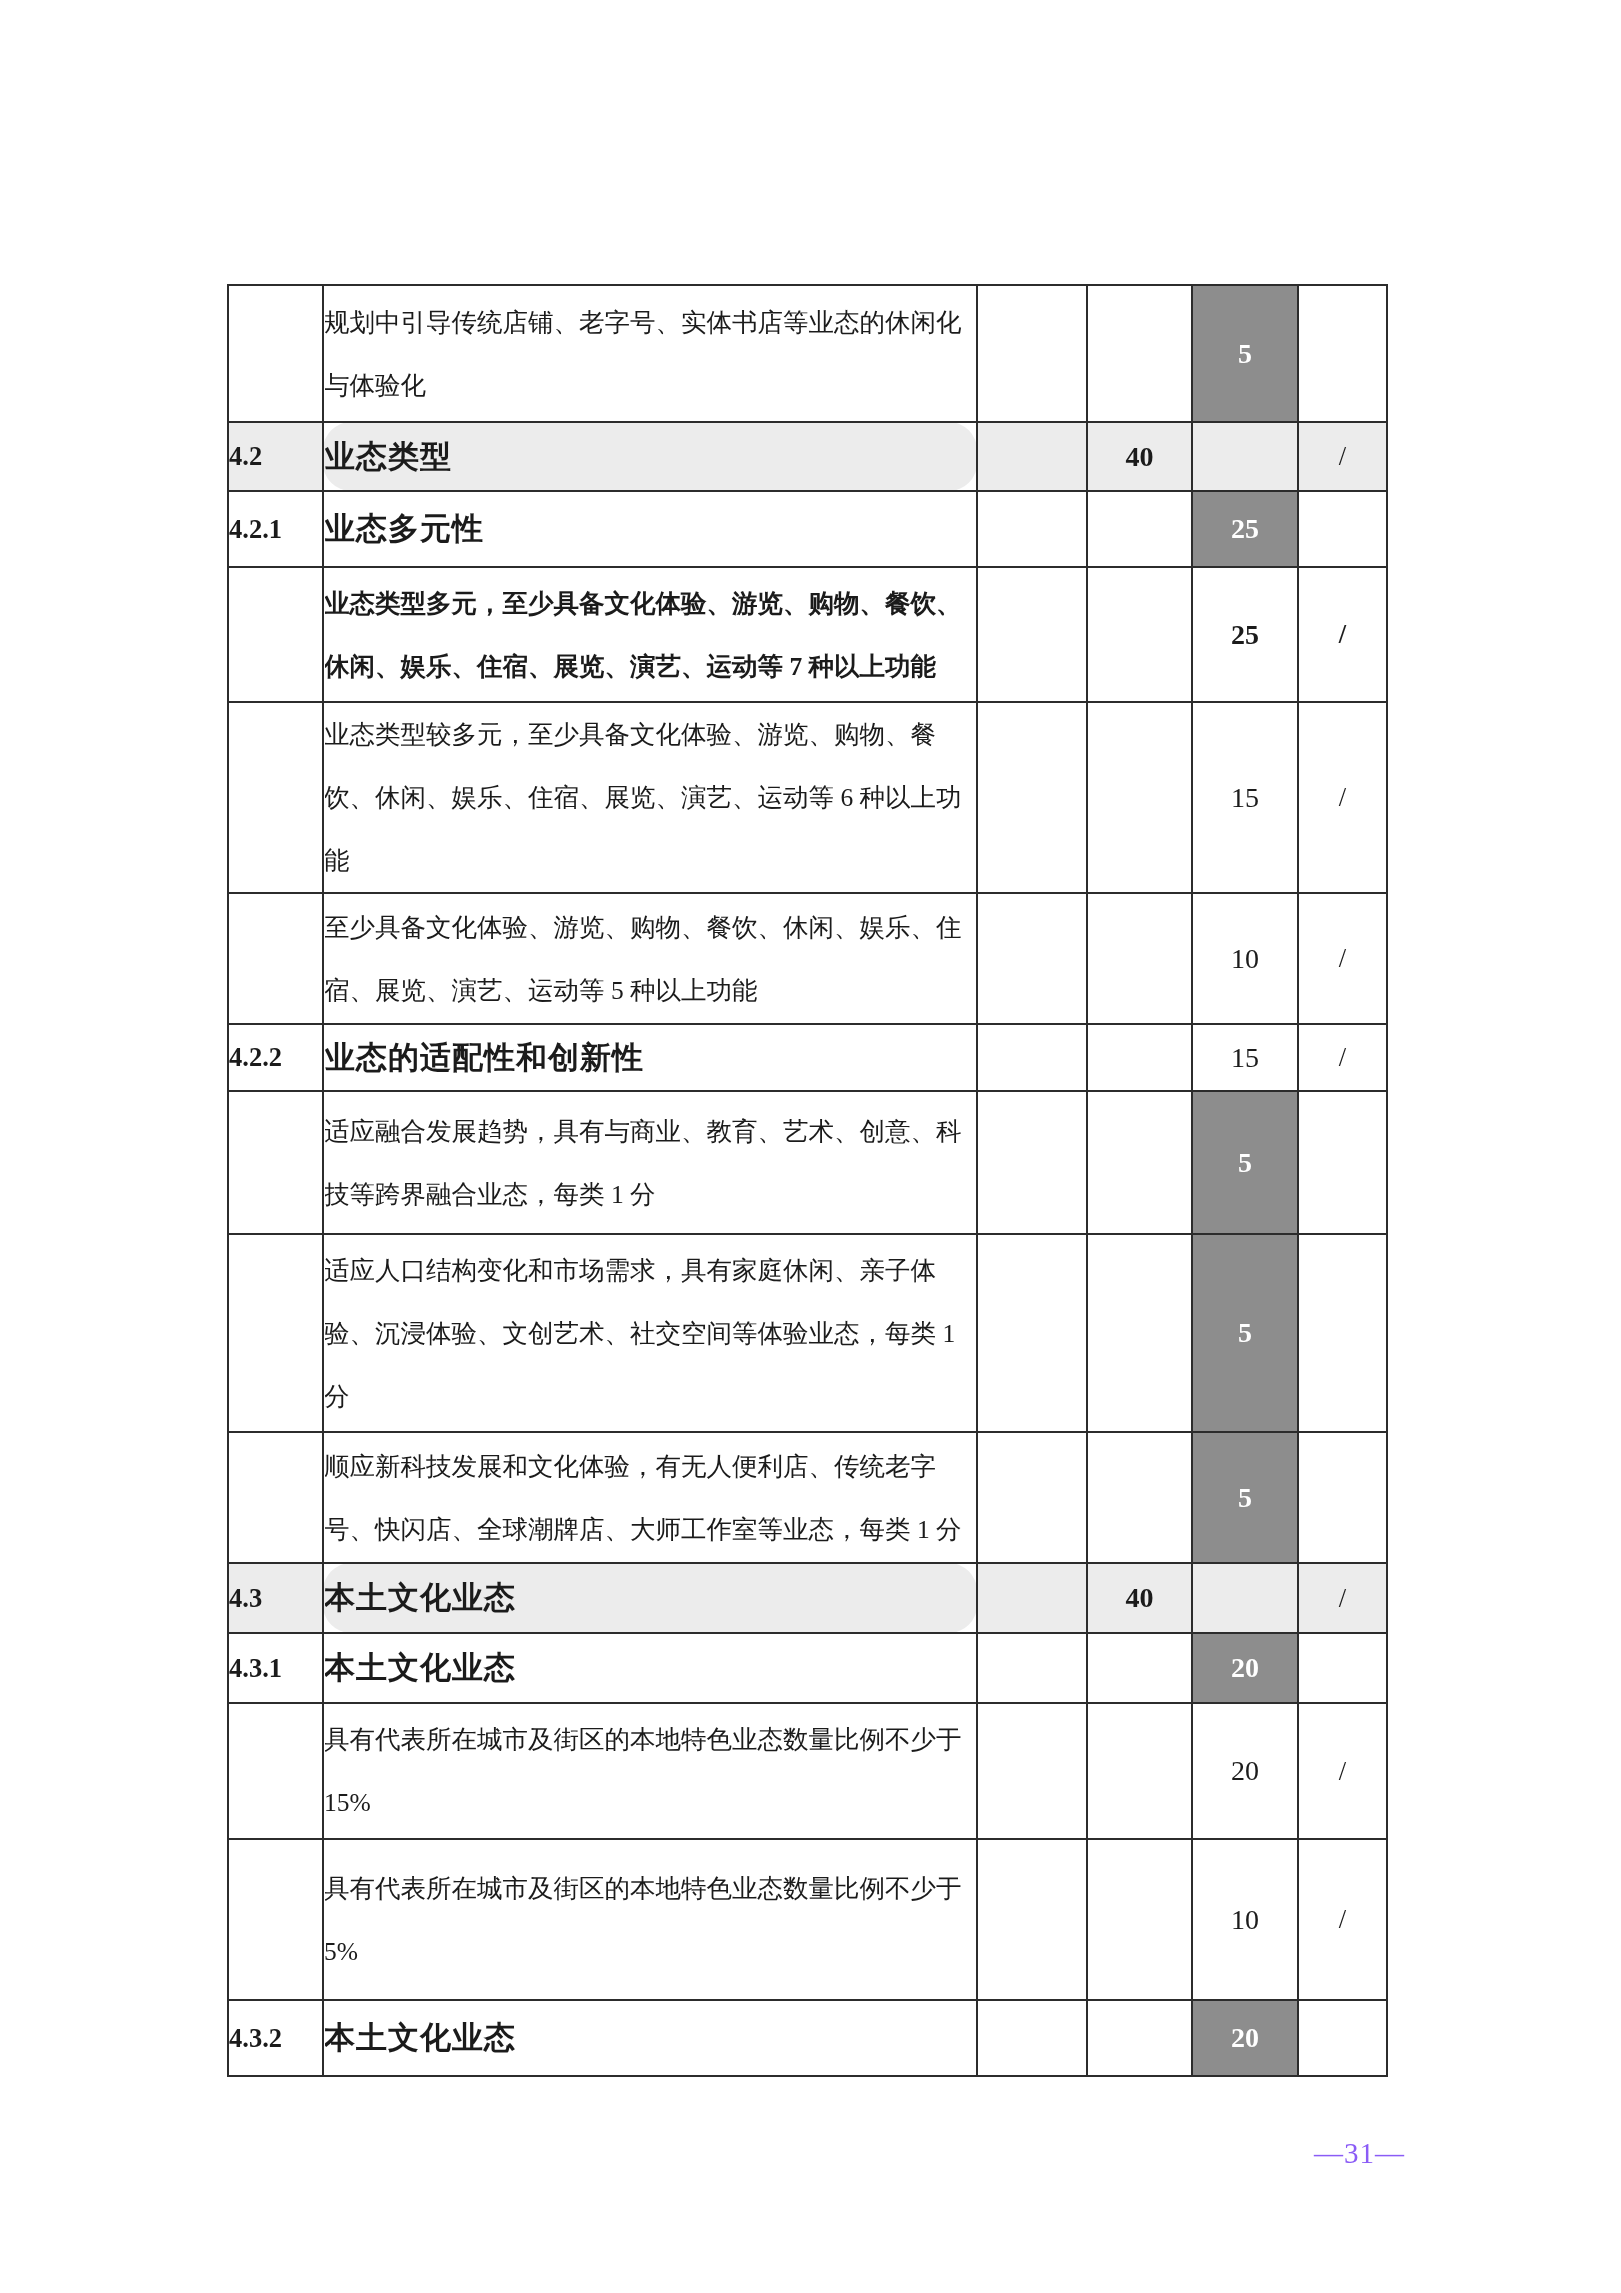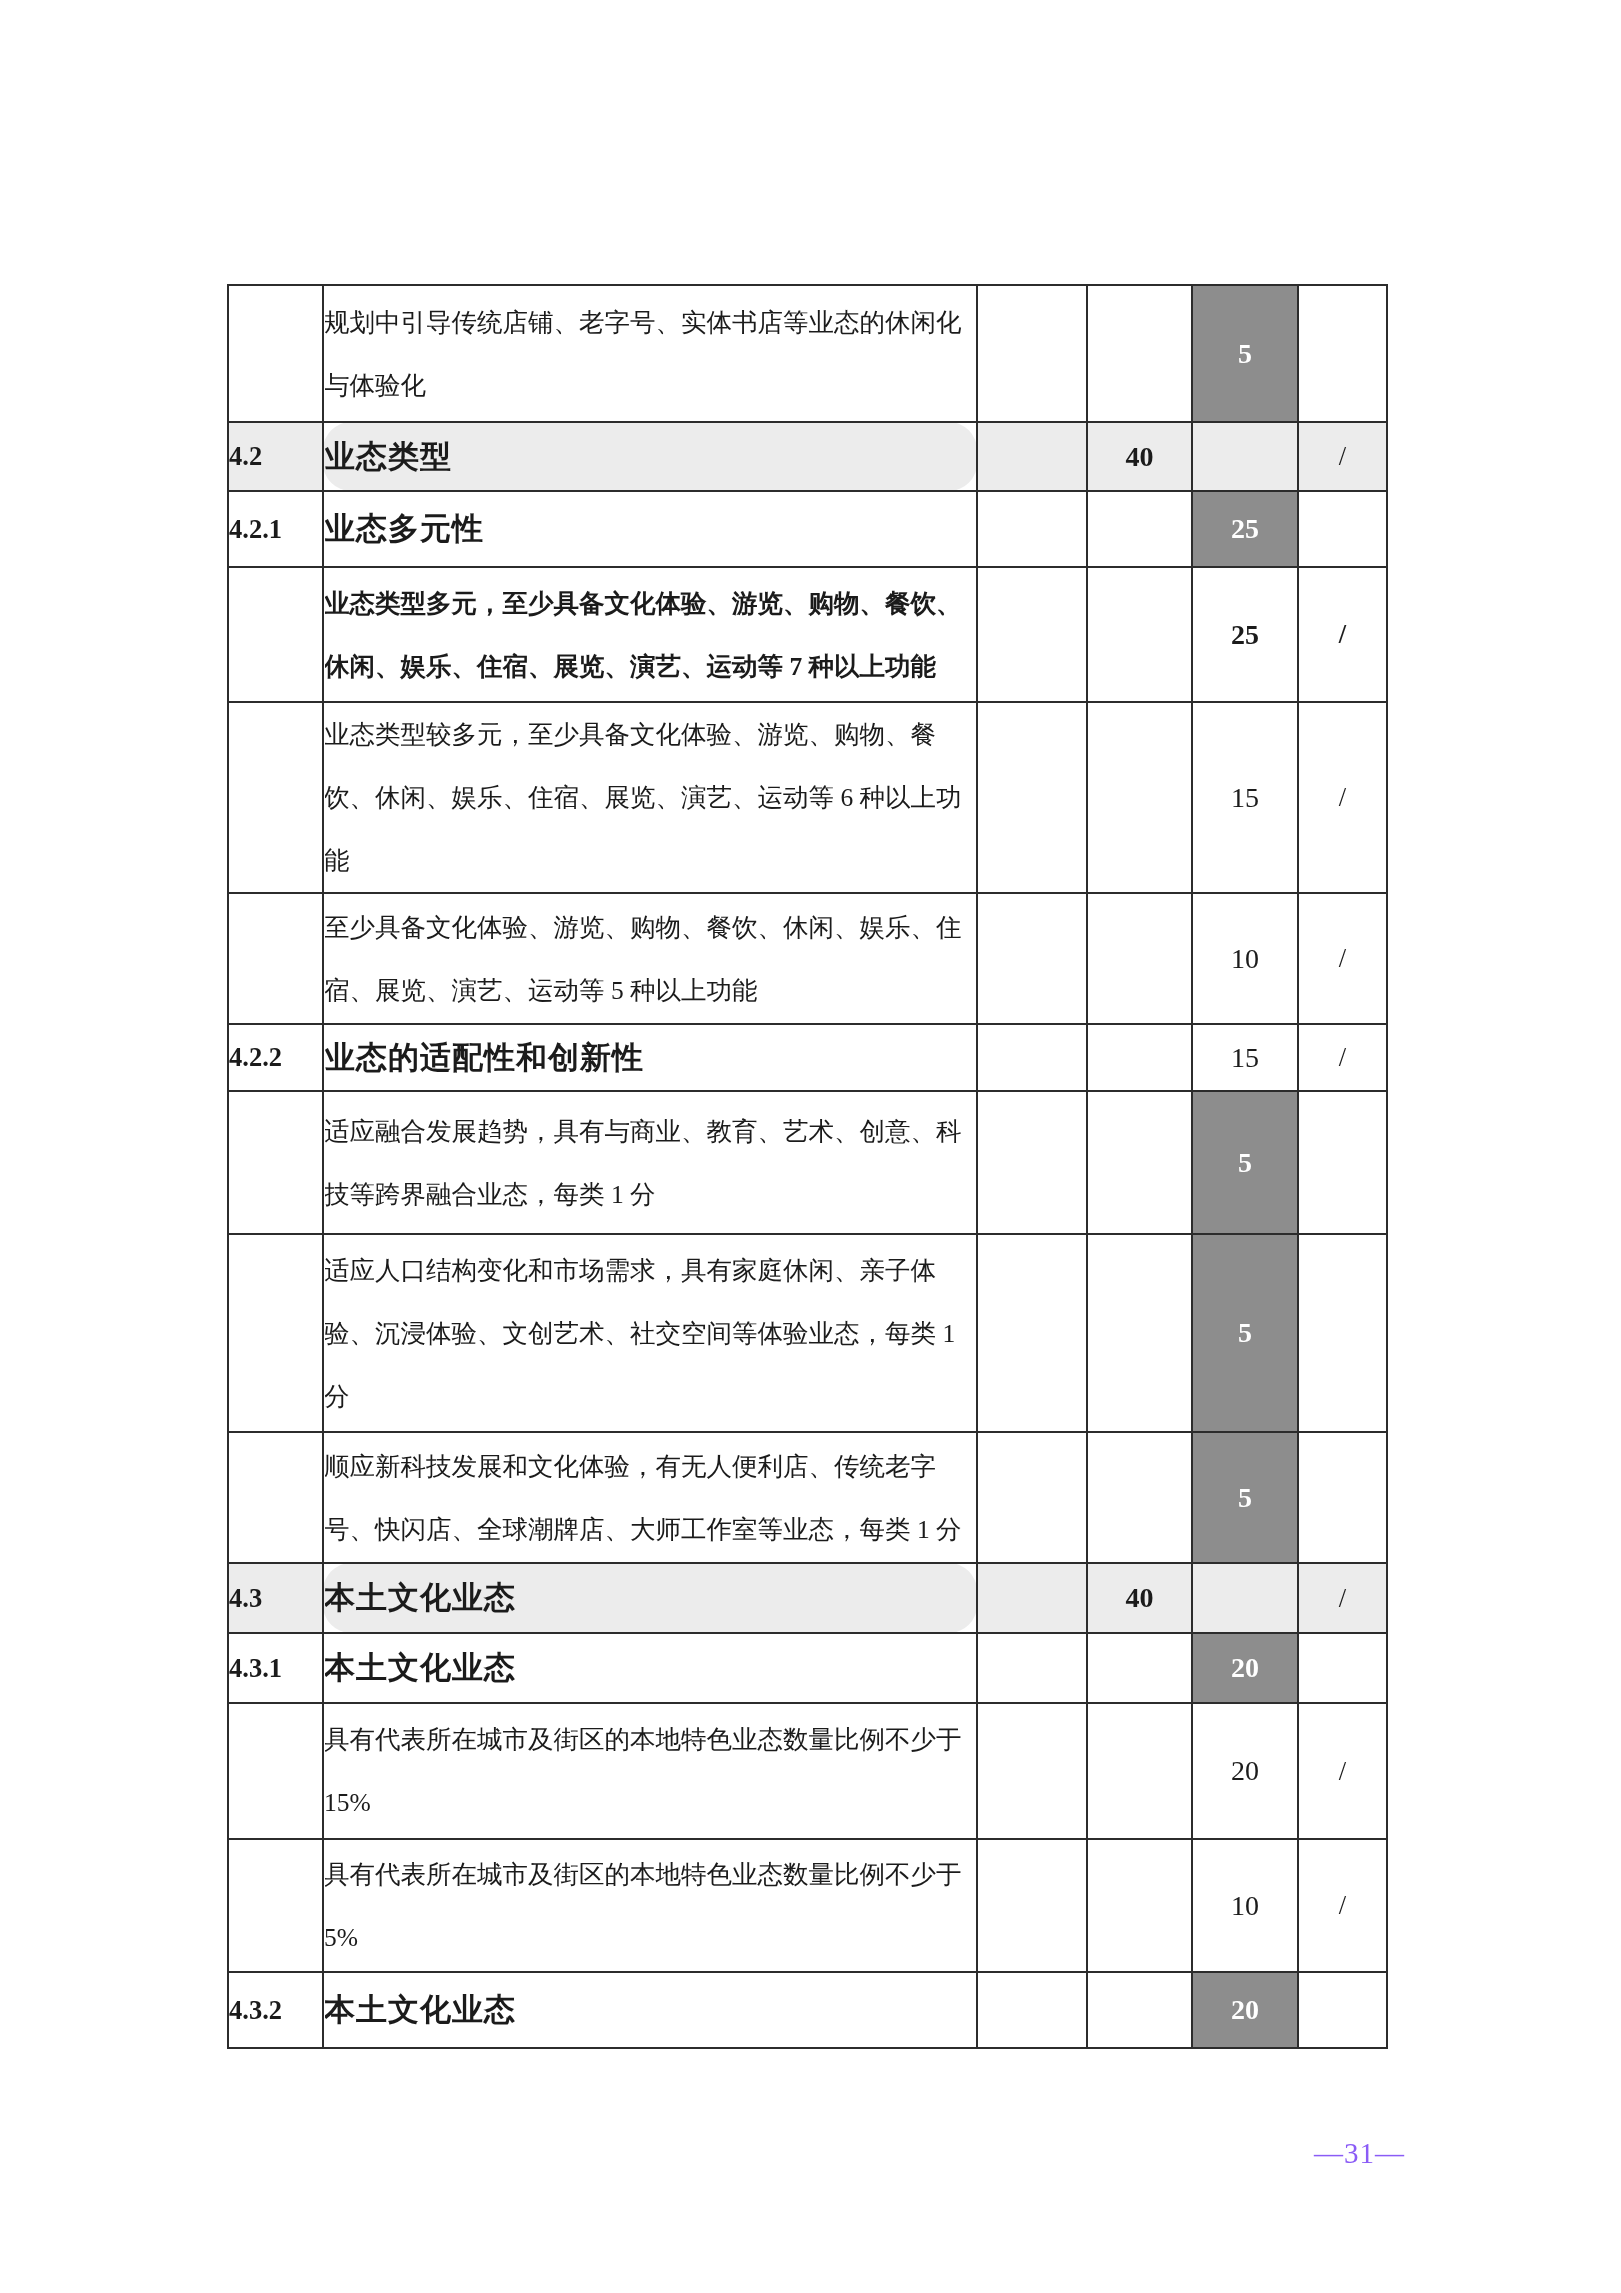--- a/index.html
+++ b/index.html
@@ -181,21 +181,21 @@
           <td class="note-cell"></td>
         </tr>
         <tr style="height: 136px;">
           <td class="code-cell"></td>
           <td class="text-cell"><span class="body-text">具有代表所在城市及街区的本地特色业态数量比例不少于 15%</span></td>
           <td class="num-cell"></td>
           <td class="num-cell cat-score"></td>
           <td class="num-cell">20</td>
           <td class="note-cell">/</td>
         </tr>
-        <tr style="height: 133px;">
+        <tr style="height: 161px;">
           <td class="code-cell"></td>
           <td class="text-cell"><span class="body-text">具有代表所在城市及街区的本地特色业态数量比例不少于 5%</span></td>
           <td class="num-cell"></td>
           <td class="num-cell cat-score"></td>
           <td class="num-cell">10</td>
           <td class="note-cell">/</td>
         </tr>
         <tr style="height: 76px;">
           <td class="code-cell">4.3.2</td>
           <td class="text-cell"><span class="title-text">本土文化业态</span></td>

